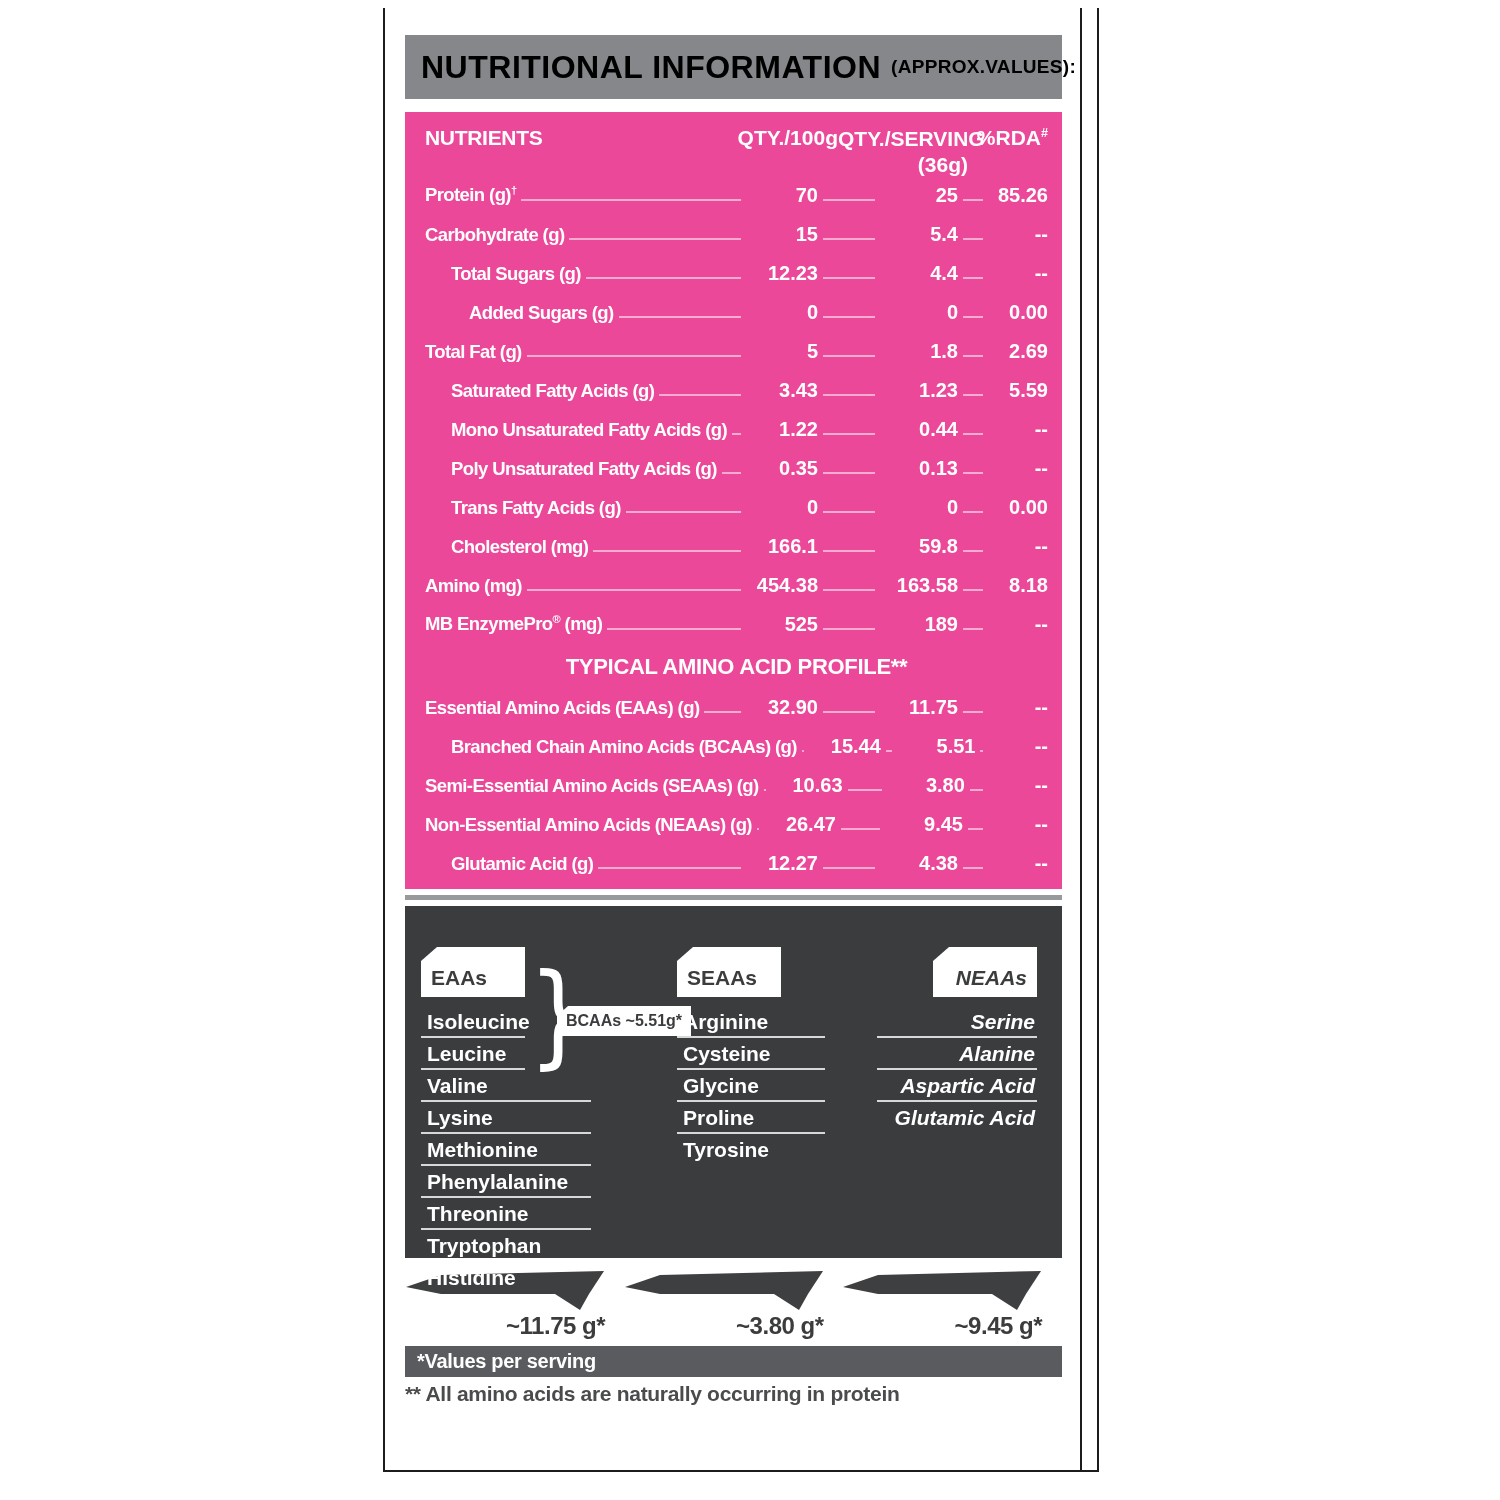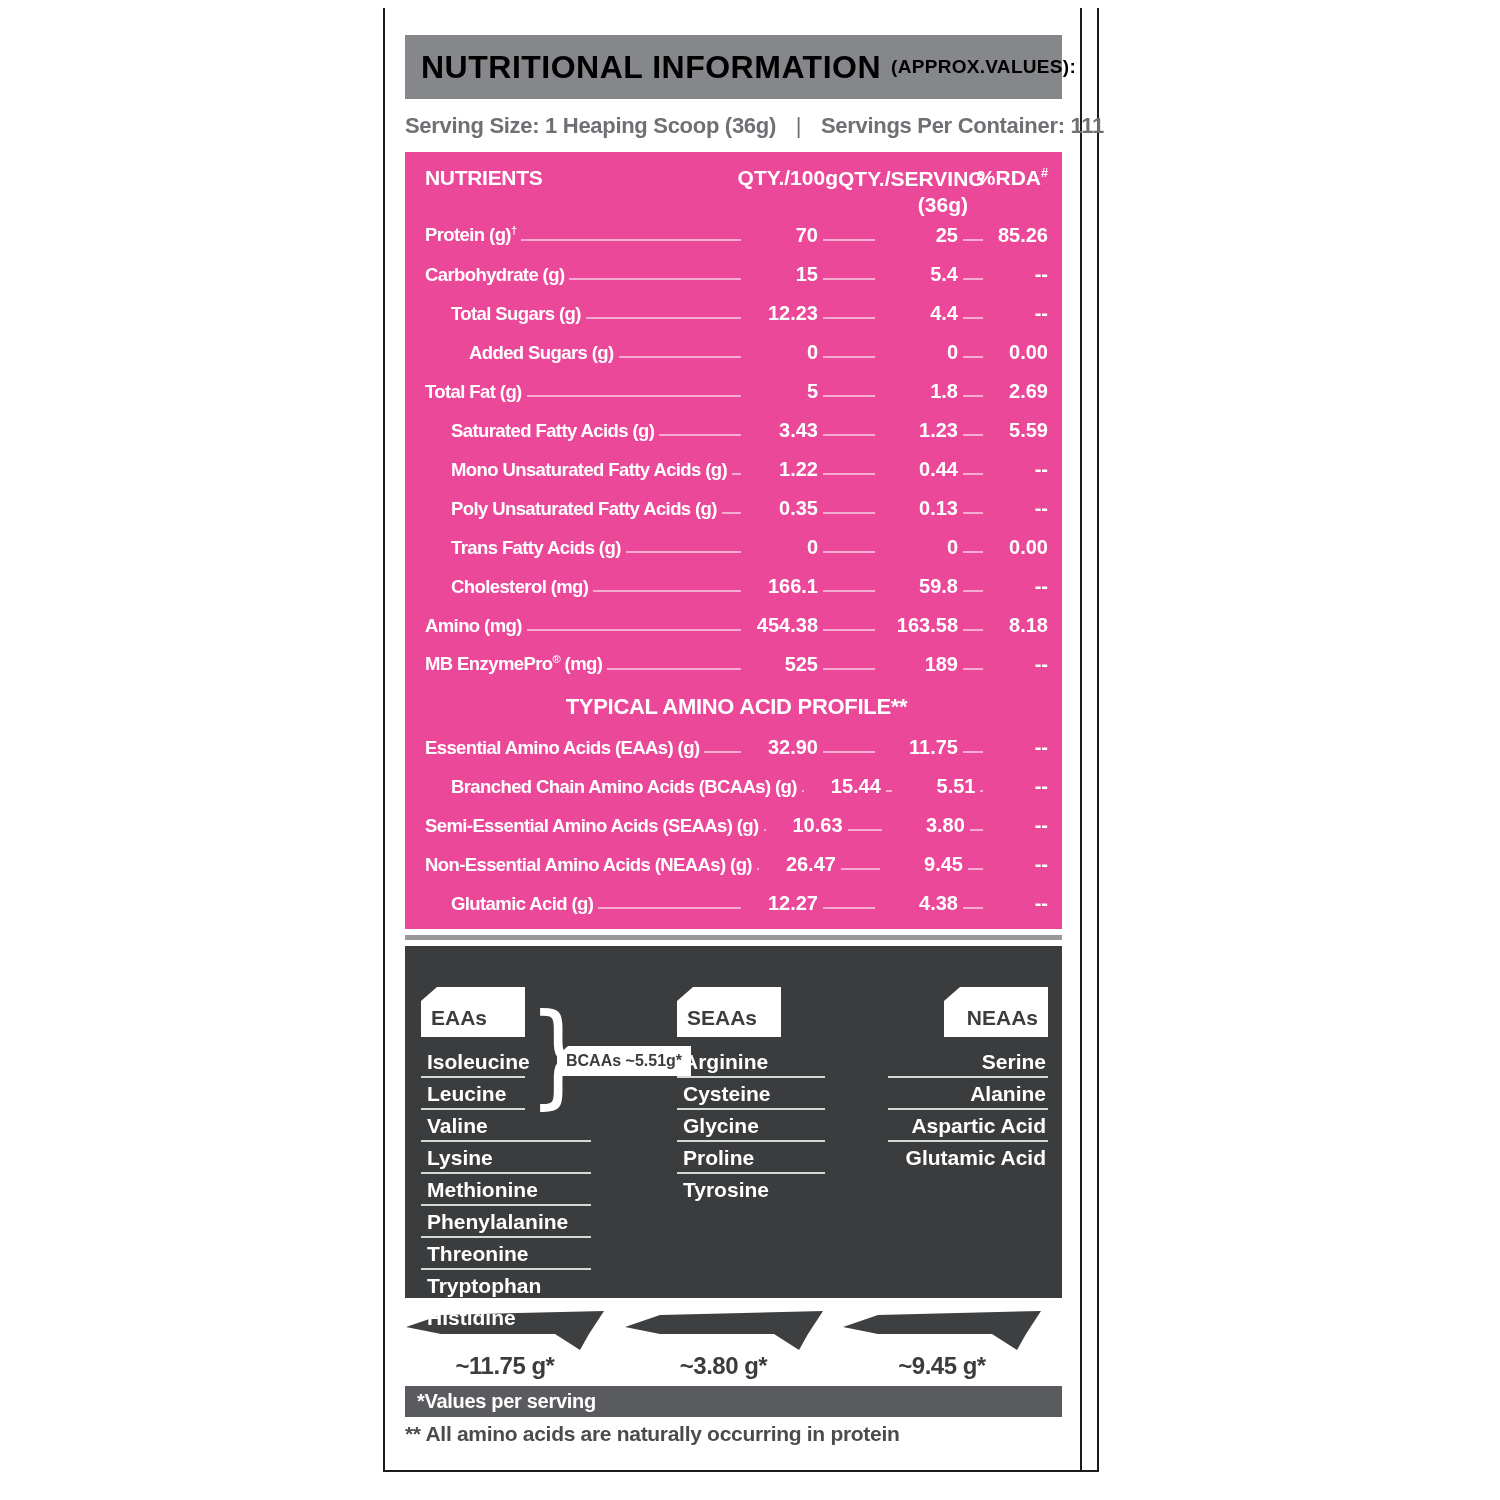--- a/index.html
+++ b/index.html
@@ -48,21 +48,21 @@
   
   .aa-head { margin-top:10px; color:#3b3c3e; font-size:31px; font-weight:bold;
     letter-spacing:1.5px; }
   .aa-rule { margin-top:6px; height:5px; background:#98999b; }
 
   
   .panel { position:relative; margin-top:6px; height:352px; background:#3b3c3e; }
   .col { position:absolute; top:20px; }
   .col-eaas { left:16px; width:172px; }
   .col-seaas { left:272px; width:150px; }
-  .col-neaas { right:14px; width:162px; text-align:right; }
+  .col-neaas { right:25px; width:162px; text-align:right;font-style:italic; }
   .badge { display:inline-block; background:#fff; color:#3b3c3e; font-size:21px;
     font-weight:bold; padding:19px 10px 7px; min-width:104px; margin-bottom:9px;
     clip-path:polygon(16px 0, 100% 0, 100% 100%, 0 100%, 0 14px);margin-top:21px; }
   .col-neaas .badge { text-align:right; }
   .item { font-size:21px; font-weight:bold; color:#fff; line-height:1;
     padding:5px 0 4px 6px; white-space:nowrap; }
   .col-neaas .item { padding:5px 2px 4px 0; }
   .sep { border-bottom:2px solid rgba(255,255,255,.8); }
   .col-eaas .sep { width:170px; } .col-eaas .sep.short { width:104px; }
   .col-seaas .sep { width:148px; }
@@ -70,21 +70,21 @@
   .brace { position:absolute; left:118px; top:52px; color:#fff; font-size:112px;
     line-height:1; font-family:"DejaVu Sans", sans-serif; font-weight:normal;
     transform:scaleX(.85); }
   .bcaa-badge { position:absolute; left:152px; top:100px; background:#fff;
     color:#3b3c3e; font-size:16px; font-weight:bold; padding:6px 9px;
     white-space:nowrap; clip-path:polygon(11px 0, 100% 0, 100% 100%, 0 100%, 0 10px); }
 
   
   .totals { margin-top:12px; display:flex; justify-content:space-between;
     padding-right:20px; }
-  .tot { width:200px; text-align:center; }
+  .tot { width:200px; text-align:right; }
   .tot svg { display:block; width:200px; height:40px; }
   .tot .tval { font-size:24px; font-weight:bold; color:#3b3c3e; letter-spacing:-.5px;
     margin-top:2px; }
 
   
   .vbar { margin-top:6px; background:#5a5b5e; color:#fff; font-size:20px;
     font-weight:bold; height:31px; line-height:30px; padding-left:12px;
     letter-spacing:-.3px; }
 
   
@@ -100,25 +100,20 @@
   <div class="vline" style="left:1080px"></div>
   <div class="vline" style="left:1097px"></div>
 
   <div class="content">
 
     <div class="banner">
       <span class="big">NUTRITIONAL INFORMATION</span>
       <span class="small">(APPROX.VALUES):</span>
     </div>
 
-    <div class="serving">
-      <span>Serving Size: 1 Heaping Scoop (36g)</span>
-      <span class="pipe">|</span>
-      <span>Servings Per Container: 111</span>
-    </div>
 
     <div class="ntable">
       <div class="th">
         <span class="hl">NUTRIENTS</span>
         <span class="h1">QTY./100g</span>
         <span class="h2"><span>QTY./SERVING</span><br>
           <span>(36g)</span></span>
         <span class="h3"><span>%RDA</span><sup>#</sup></span>
       </div>
       <div id="nutrient-rows">

